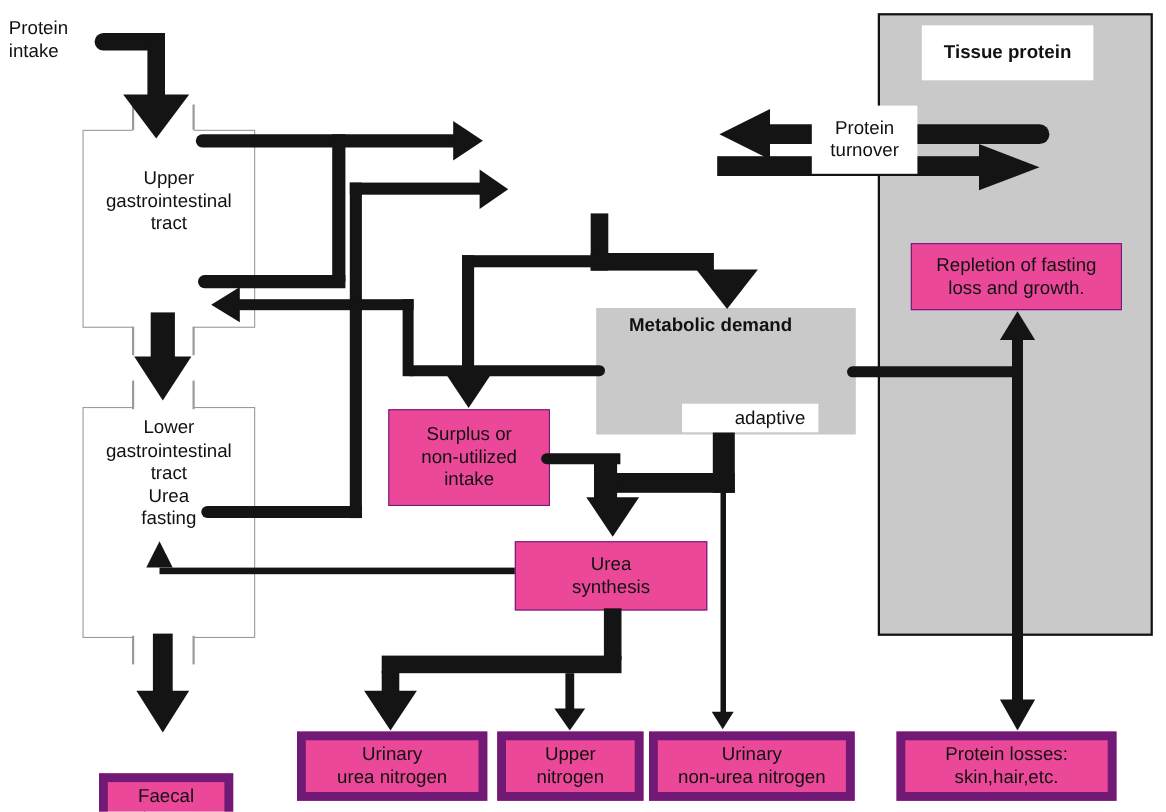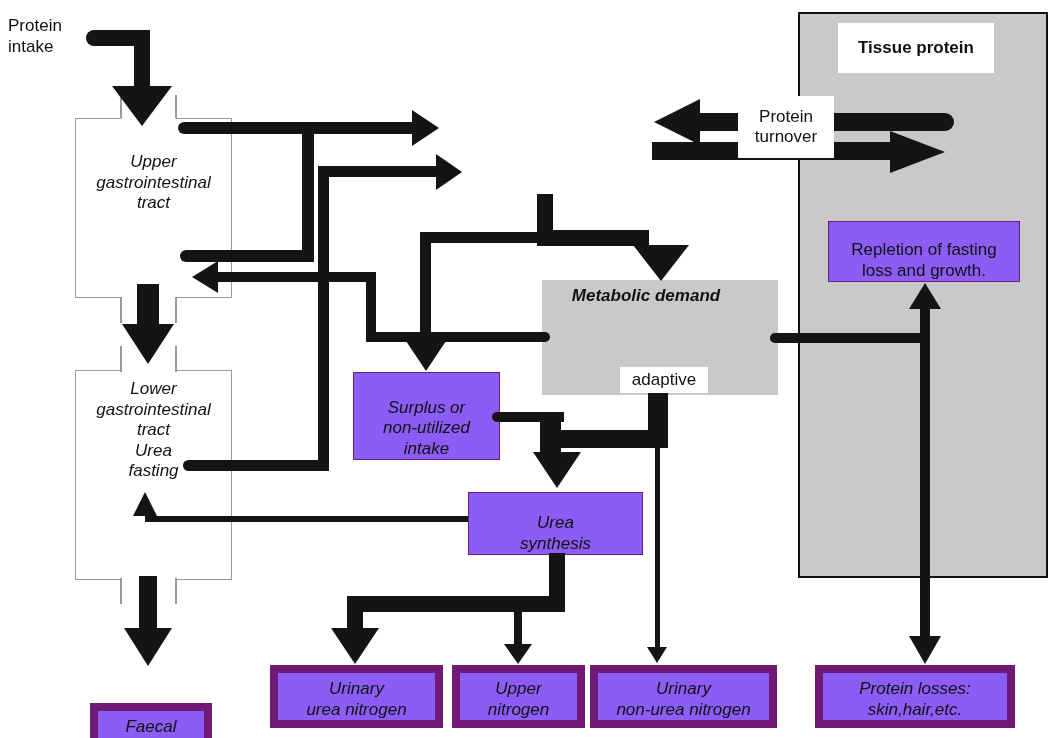--- a/index.html
+++ b/index.html
@@ -4,25 +4,25 @@
 <style>
   html,body{margin:0;padding:0;background:#fff;}
   #canvas{position:relative;width:1060px;height:738px;background:#ffffff;overflow:hidden;
           font-family:"Liberation Sans", sans-serif;color:#111;}
   .abs{position:absolute;}
   .bar{position:absolute;background:#141414;}
   .capL{border-top-left-radius:99px;border-bottom-left-radius:99px;}
   .capR{border-top-right-radius:99px;border-bottom-right-radius:99px;}
   .tri{position:absolute;width:0;height:0;}
   .lbl{white-space:pre-line;font-size:17px;line-height:20.5px;color:#111;}
-  .it{font-style:italic;}
+  .it{}
   .b{font-weight:bold;}
   .ctr{text-align:center;}
-  .box{position:absolute;background:#8b5cf6;border:8px solid #701a75;box-sizing:border-box;
-       display:flex;align-items:flex-end;justify-content:center;text-align:center;}
+  .box{position:absolute;background:#ec4899;border:8px solid #701a75;box-sizing:border-box;
+       display:flex;align-items:center;justify-content:center;text-align:center;}
   .thinbox{border-width:1.6px;}
   .gi{position:absolute;border:1.5px solid #9a9a9a;box-sizing:border-box;background:transparent;}
   .giwall{position:absolute;background:#9a9a9a;}
   .gigap{position:absolute;background:#ffffff;}
   .panel{position:absolute;background:#c9c9c9;border:2.5px solid #111;box-sizing:border-box;}
   .gray{position:absolute;background:#c9c9c9;}
   .pool{position:absolute;background:#f2f2f2;border:1.7px solid #111;border-radius:50%;
         display:flex;align-items:center;justify-content:center;text-align:center;}
   .whitelabel{position:absolute;background:#fff;display:flex;align-items:center;
         justify-content:center;text-align:center;}
@@ -161,20 +161,20 @@
   <div class="tri" style="left:133px;top:492px;border-left:12px solid transparent;border-right:12px solid transparent;border-bottom:24px solid #141414;"></div>
 
   <div class="whitelabel" style="left:738px;top:96px;width:96px;height:62px;">
     <span class="lbl">Protein
 turnover</span>
   </div>
   <div class="whitelabel" style="left:822px;top:23px;width:156px;height:50px;margin-left:16px;">
     <span class="lbl b">Tissue protein</span>
   </div>
   <div class="abs lbl b it ctr" style="left:528px;top:286px;width:236px;">Metabolic demand</div>
-  <div class="whitelabel" style="left:620px;top:367px;width:88px;height:26px;">
+  <div class="whitelabel" style="left:620px;top:367px;width:88px;height:26px;padding-left:36px;">
     <span class="lbl">adaptive</span>
   </div>
 
   <div class="abs lbl" style="left:8px;top:16px;width:90px;">Protein
 intake</div>
 
 </div>
 
 </body></html>

